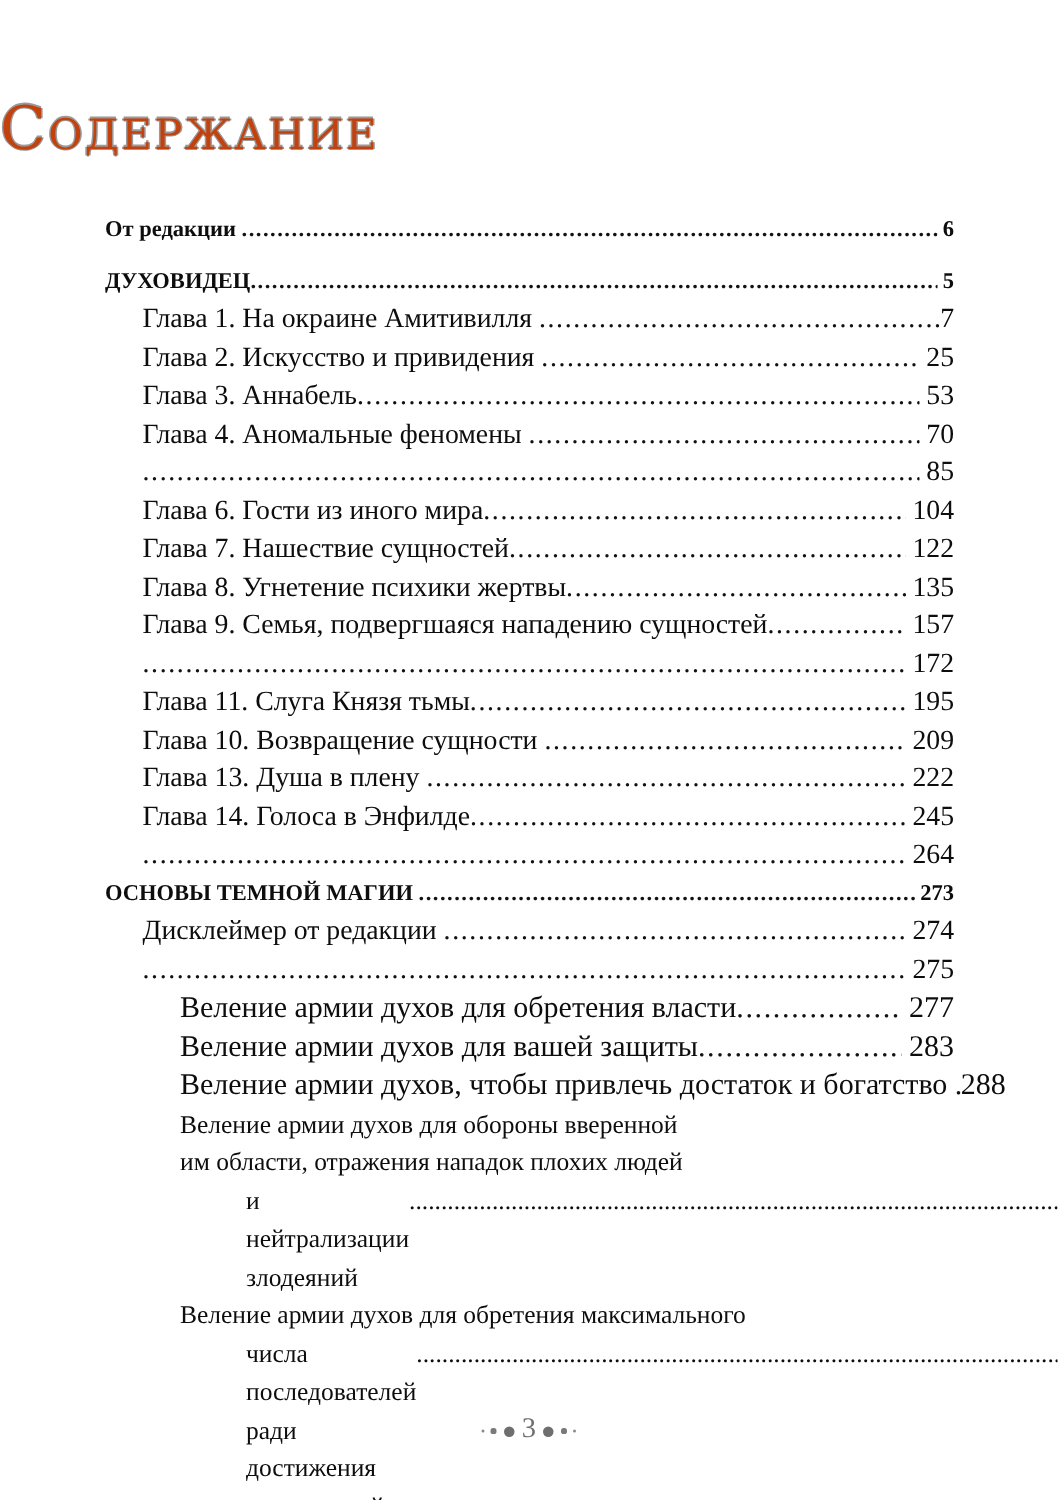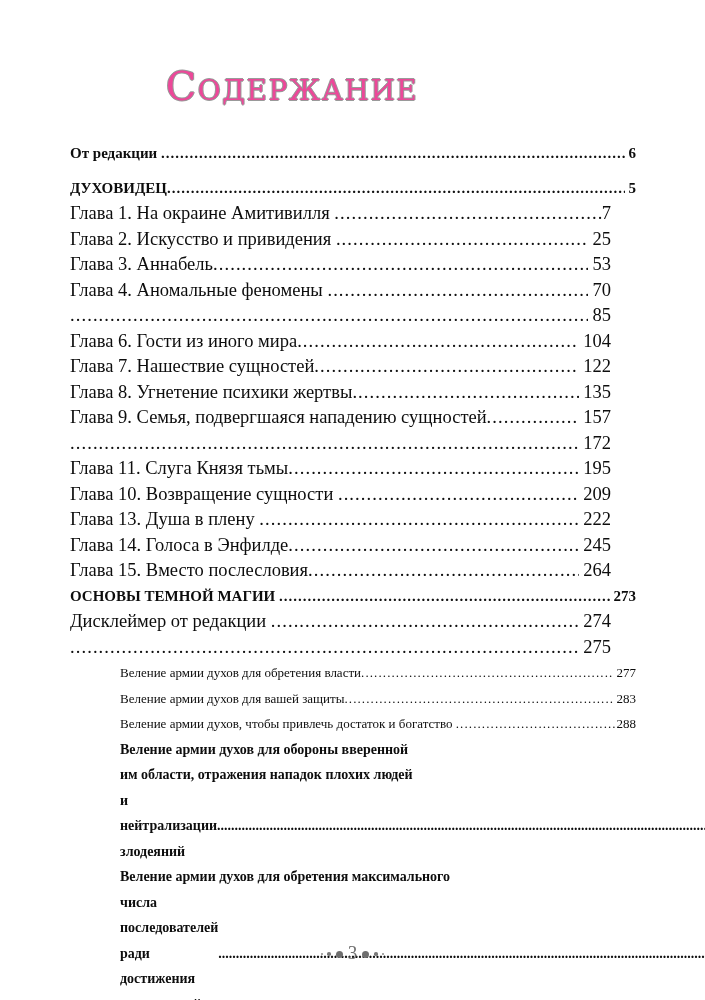--- a/index.html
+++ b/index.html
@@ -20,28 +20,27 @@
     position: absolute;
     inset: 0;
   }
 
   
   .toc-title {
     position: absolute;
     top: 62px;
     left: 0;
     width: 584px;
-    text-align: center;
     font-family: "DejaVu Serif", "Liberation Serif", serif;
     font-size: 40px;
     line-height: 48px;
     letter-spacing: 1.5px;
     font-weight: 400;
     font-variant: small-caps;
-    color: #ec4899;
+    color: #c2410c;
     text-shadow:
       1px 0 0 #9a9a9a,
       -1px 0 0 #9a9a9a,
       0 1px 0 #9a9a9a,
       0 -1px 0 #9a9a9a;
     white-space: nowrap;
   }
 
   
   .toc {
@@ -85,47 +84,48 @@
     font-weight: bold;
     font-size: 15px;
     margin-left: 0;
     width: 566px;
   }
   .lvl0 .leader { font-weight: bold; letter-spacing: 1px; }
 
   
   .lvl1 {
     font-size: 18.5px;
+    margin-left: 25px;
     width: 541px;
     justify-content: flex-end;
   }
 
   
   .lvl2 {
-    font-size: 13px;
+    font-size: 20px;
     margin-left: 50px;
     width: 516px;
   }
 
   
   .wrapped {
     margin-left: 50px;
     width: 516px;
-    font-size: 14px;
+    font-size: 17px;
     line-height: 25.5px;
-    font-weight: bold;
   }
   .wrapped .pre-line {
     display: block;
     white-space: pre;
   }
   .wrapped .last-line {
     display: flex;
-    align-items: center;
+    align-items: flex-start;
     width: 100%;
+    margin-left: 44px;
   }
 
   .gap-before { }
   .gap-small  { margin-top: 9px; }
 
   
   .folio {
     position: absolute;
     top: 941px;
     left: 0;
@@ -253,21 +253,20 @@
         <span class="title-text">Глава 13. Душа в плену </span>
         <span class="leader">................................................................................................................................................................</span>
         <span class="page-num"> 222</span>
       </div>
       <div class="entry lvl1">
         <span class="title-text">Глава 14. Голоса в Энфилде</span>
         <span class="leader">................................................................................................................................................................</span>
         <span class="page-num"> 245</span>
       </div>
       <div class="entry lvl1">
-        <span class="title-text">Глава 15. Вместо послесловия</span>
         <span class="leader">................................................................................................................................................................</span>
         <span class="page-num"> 264</span>
       </div>
       <div class="entry lvl0 gap-before">
         <span class="title-text">ОСНОВЫ ТЕМНОЙ МАГИИ </span>
         <span class="leader">................................................................................................................................................................</span>
         <span class="page-num"> 273</span>
       </div>
       <div class="entry lvl1">
         <span class="title-text">Дисклеймер от редакции </span>

